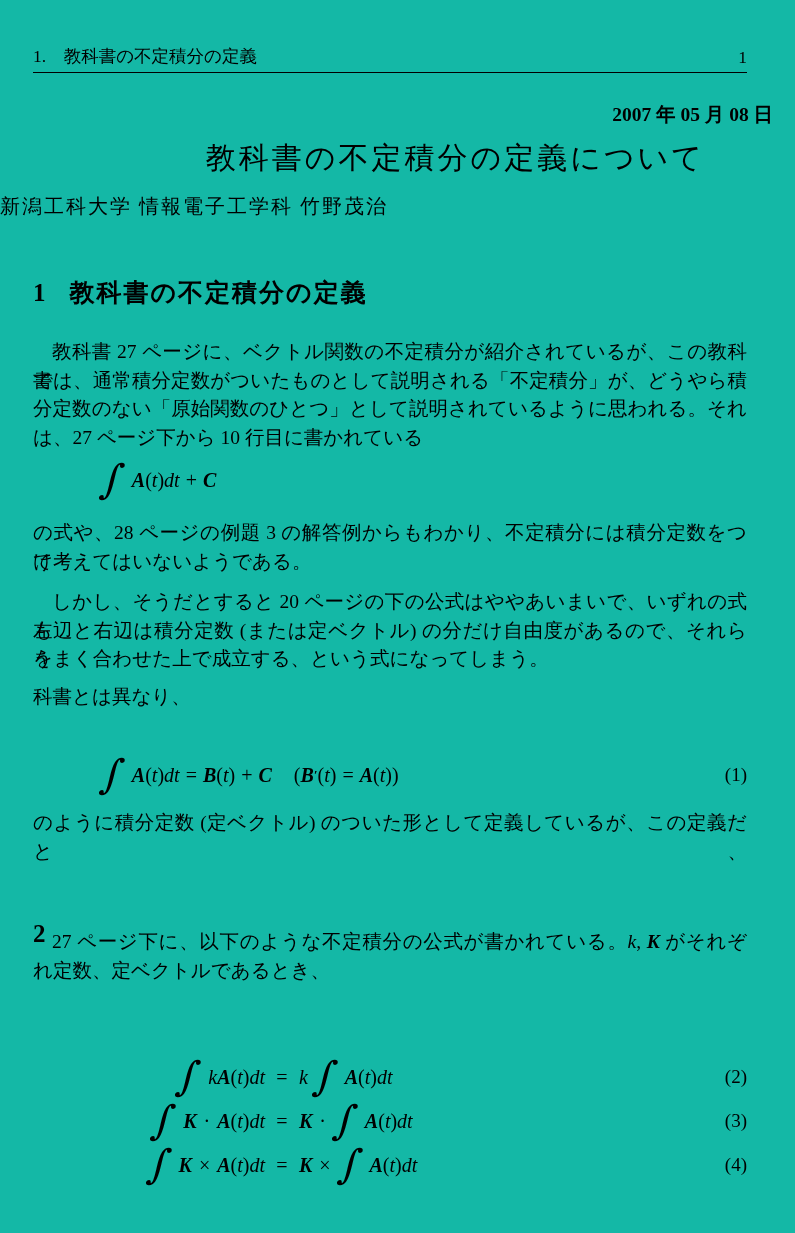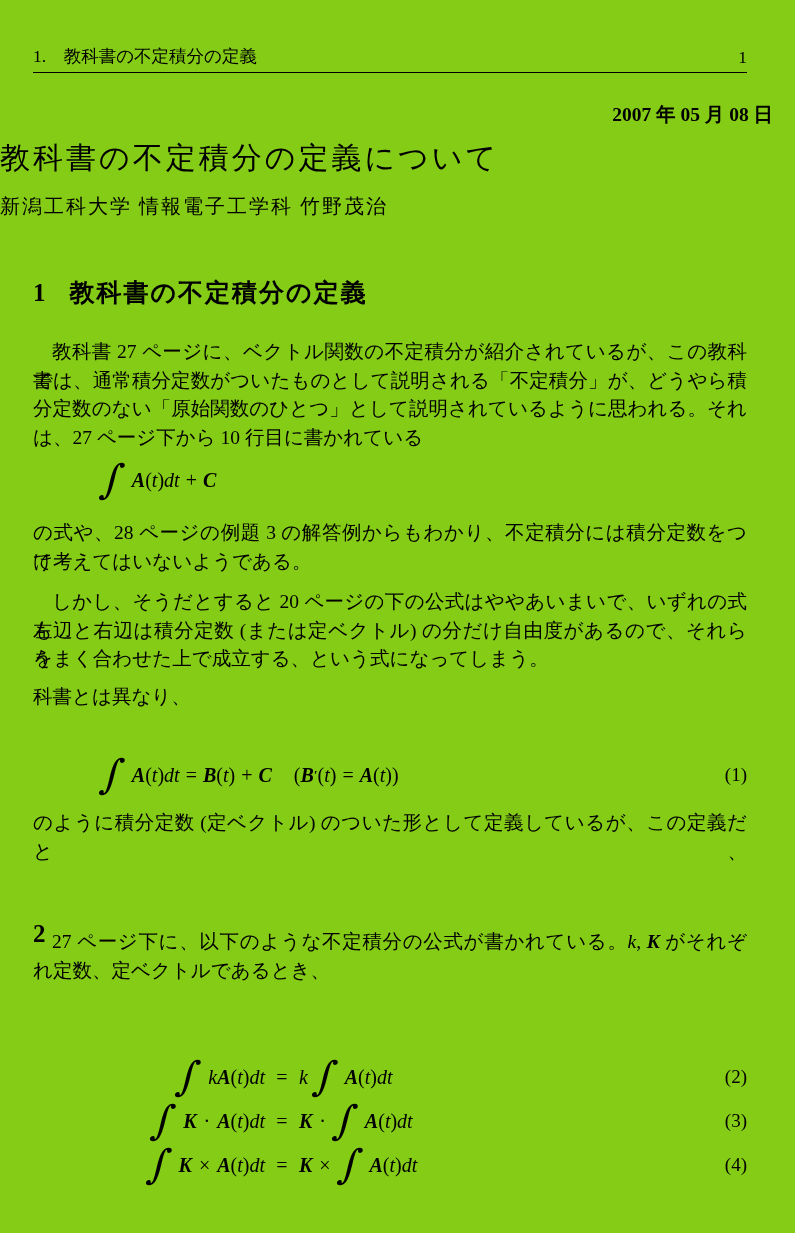--- a/index.html
+++ b/index.html
@@ -1,34 +1,34 @@
 <!DOCTYPE html>
 <html lang="ja"><head>
 <meta charset="utf-8">
 <style>
   html,body { margin:0; padding:0; background:#ffffff; }
   .page {
-    position:relative; width:795px; height:1233px; background:#84cc16; color:#000;
+    position:relative; width:795px; height:1233px; background:#14b8a6; color:#000;
     font-family:"Liberation Serif","DejaVu Serif",serif; overflow:hidden;
   }
 
   
   .hdr {
     position:absolute; top:44px; left:33px; right:48px;
     display:flex; justify-content:space-between; align-items:flex-end;
     font-size:17.5px; padding-bottom:4px; border-bottom:1.5px solid #000;
   }
 
   .date {
     position:absolute; top:101px; right:22px; font-size:19.5px;font-weight:bold;
   }
 
   .title {
     position:absolute; top:138px; left:0; width:705px; margin:0;
-    text-align:left; font-size:30px; font-weight:normal; letter-spacing:3px;
+    text-align:right; font-size:30px; font-weight:normal; letter-spacing:3px;
   }
   .author {
     position:absolute; top:193px; left:0; width:795px;
     text-align:left; font-size:20px; letter-spacing:2px;
   }
 
   .sec {
     position:absolute; left:33px; display:flex; align-items:baseline;
     font-weight:bold;
   }

